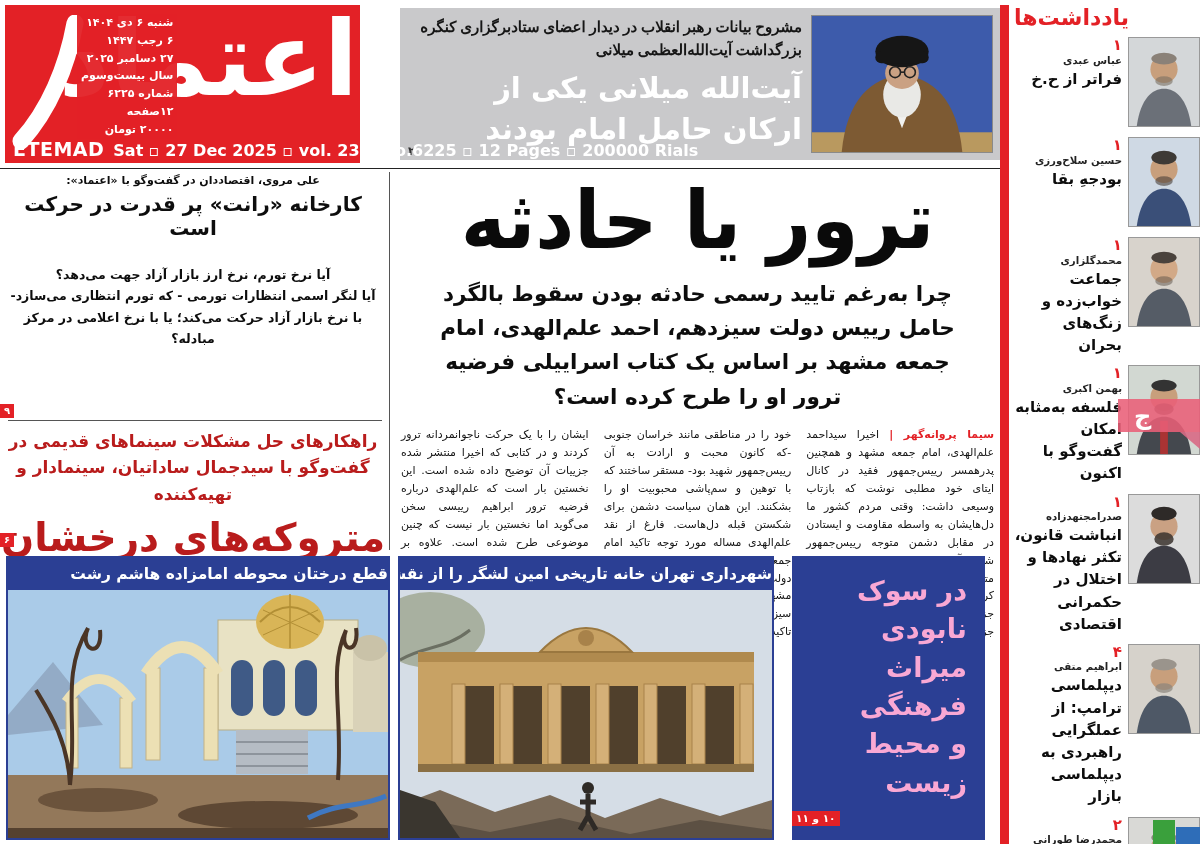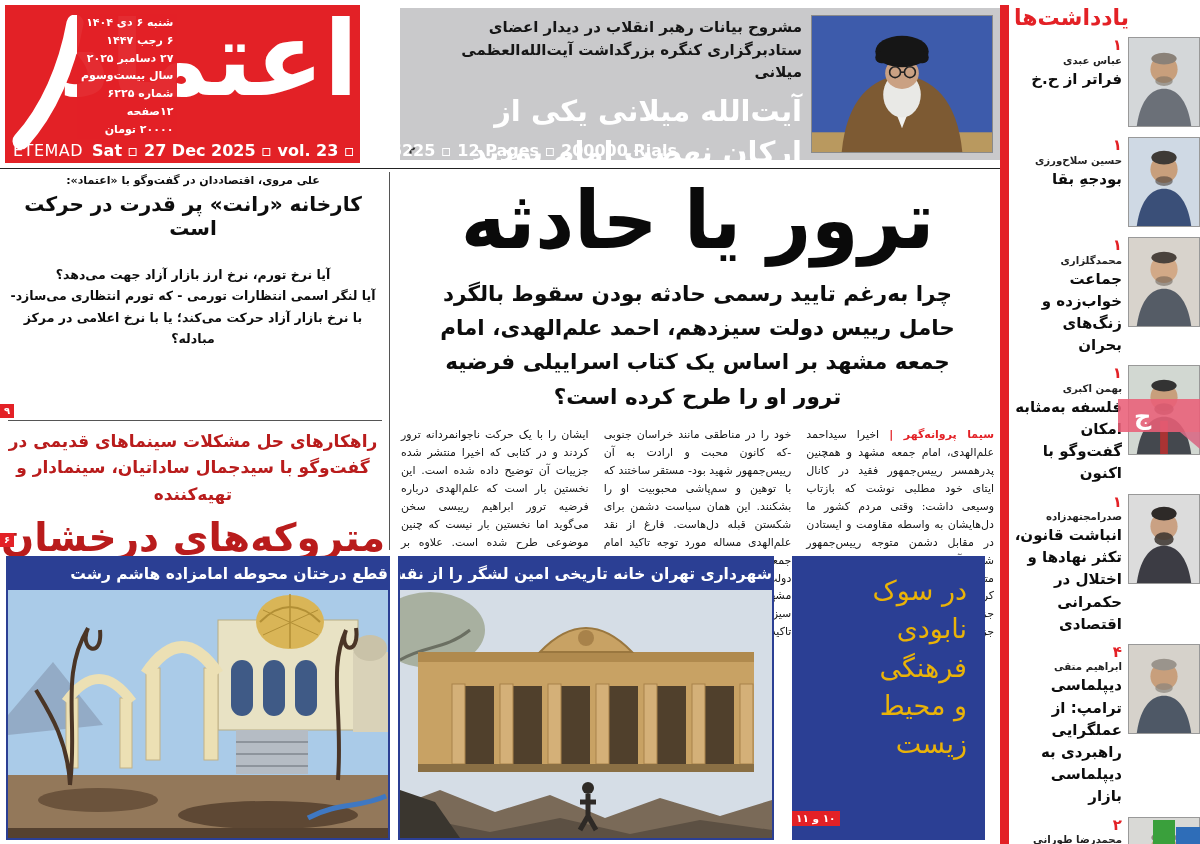--- a/index.html
+++ b/index.html
@@ -9,28 +9,28 @@
 
   
   #masthead { position:absolute; left:5px; top:5px; width:355px; height:158px; background:#e32126; }
   #masthead .logo { position:absolute; right:2px; top:-10px; z-index:1; color:#fff; font-weight:bold;
       font-size:100px; line-height:1.3; direction:rtl; transform:scaleY(1.04); white-space:nowrap; }
   #masthead .swoosh { position:absolute; left:4px; top:10px; z-index:1; }
   #masthead .dates { position:absolute; left:72px; top:9px; z-index:3; direction:rtl; text-align:right;
       color:#fff; font-size:11px; font-weight:bold; line-height:1.62; background:rgba(227,33,38,0.95); padding:0 4px; }
   #masthead .latin-row { position:absolute; left:8px; right:6px; bottom:3px; z-index:3; display:flex;
       align-items:baseline; gap:9px; color:#fff; white-space:nowrap; }
-  #masthead .etemad-latin { font-size:16px; font-weight:normal; letter-spacing:0.5px; }
+  #masthead .etemad-latin { font-size:19px; font-weight:bold; letter-spacing:0.5px; }
   #masthead .info { font-size:16px; font-weight:bold; }
 
   
   #topstory { position:absolute; left:400px; top:8px; width:600px; height:152px; background:#c9c9cb; }
   #topstory .photo { position:absolute; right:7px; top:7px; width:182px; height:138px; border:1px solid #8a8a8a; }
   #topstory .textwrap { position:absolute; right:198px; left:10px; top:8px; direction:rtl; text-align:right; }
-  #topstory .kicker { font-size:15px; font-weight:bold; color:#161616; line-height:1.5; }
+  #topstory .kicker { font-size:15px; font-weight:bold; color:#161616; line-height:1.5;font-family:Liberation Serif, serif; }
   #topstory .headline { margin-top:7px; font-size:29px; font-weight:bold; color:#fff; line-height:1.42; }
   #topstory .pageref { position:absolute; left:8px; bottom:2px; color:#333; font-size:12px; font-weight:bold; }
 
   .hrule-top { position:absolute; left:0; top:168px; width:1000px; height:1px; background:#222; }
   .vrule { position:absolute; left:389px; top:172px; width:1px; height:378px; background:#555; }
 
   
   #econ { position:absolute; left:0; top:174px; width:386px; direction:rtl; text-align:center; color:#0d0d0d; }
   #econ .kicker { font-size:11px; font-weight:bold; }
   #econ .headline { margin-top:3px; font-size:35px; font-weight:bold; line-height:1.45; }
@@ -59,21 +59,21 @@
   
   .photo-block { position:absolute; top:556px; height:284px; border:2px solid #2b3f94; background:#fff; }
   #block-shrine { left:6px; width:384px; }
   #block-ruin { left:398px; width:376px; }
   .photo-block .cap { height:32px; background:#2b3f94; color:#fff; font-size:15.5px; font-weight:bold;
       text-align:right; line-height:32px; direction:rtl; white-space:nowrap; overflow:hidden; }
   .photo-block .img { position:absolute; left:0; right:0; top:32px; bottom:0; }
   .photo-block svg { display:block; width:100%; height:100%; }
   #bluebox { position:absolute; left:792px; top:556px; width:193px; height:284px; background:#2b3f94;
       direction:rtl; padding:16px 18px 0 0; }
-  #bluebox .line { color:#eab308; font-size:27px; font-weight:normal; line-height:1.42; text-align:right; }
+  #bluebox .line { color:#f9a8d4; font-size:27px; font-weight:bold; line-height:1.42; text-align:right; }
   #badge-blue { position:absolute; left:0; bottom:14px; width:auto; height:15px; line-height:15px;
       padding:0 4px; font-size:10.5px; }
 
   
   #sidebar-bar { position:absolute; left:1000px; top:5px; width:9px; height:839px; background:#e32126; }
   #sidebar { position:absolute; left:1014px; top:0; width:186px; height:844px; }
   #sidebar .title { margin-top:5px; color:#e32126; font-size:22px; font-weight:bold; text-align:left; direction:rtl; }
   #sidebar .items { margin-top:7px; display:flex; flex-direction:column; gap:9px; }
   .note-item { direction:rtl; display:flex; gap:6px; min-height:91px; }
   .note-item .pic { flex:0 0 72px; width:72px; height:90px; border:1px solid #999; }
@@ -130,21 +130,21 @@
         <ellipse cx="91" cy="58" rx="17" ry="16" fill="#caa183"></ellipse>
         <ellipse cx="91" cy="36" rx="27" ry="16" fill="#161616"></ellipse>
         <rect x="64" y="36" width="54" height="12" rx="6" fill="#161616"></rect>
         <circle cx="84" cy="57" r="5.5" fill="none" stroke="#222" stroke-width="1.6"></circle>
         <circle cx="99" cy="57" r="5.5" fill="none" stroke="#222" stroke-width="1.6"></circle>
         <line x1="89" y1="57" x2="94" y2="57" stroke="#222" stroke-width="1.6"></line>
       </svg>
     </div>
     <div class="textwrap">
       <div class="kicker">مشروح بیانات رهبر انقلاب در دیدار اعضای ستادبرگزاری کنگره بزرگداشت آیت‌الله‌العظمی میلانی</div>
-      <div class="headline">آیت‌الله میلانی یکی از ارکان نهضت امام بودند</div>
+      <div class="headline">آیت‌الله میلانی یکی از ارکان حامل امام بودند</div>
     </div>
     <div class="pageref">۲</div>
   </div>
 
   <div class="hrule-top"></div>
   <div class="vrule"></div>
 
   <div id="econ">
     <div class="kicker">علی مروی، اقتصاددان در گفت‌وگو با «اعتماد»:</div>
     <div class="subhead">کارخانه «رانت» پر قدرت در حرکت است</div>
@@ -240,20 +240,21 @@
         <polygon points="0,248 0,200 35,212 60,248" fill="#3a362f"></polygon>
         <circle cx="188" cy="198" r="6" fill="#2e2a26"></circle>
         <path d="M188,204 L188,226 M180,212 L196,212 M188,226 L180,240 M188,226 L196,240" stroke="#2e2a26" stroke-width="5"></path>
       </svg>
     </div>
   </div>
 
   <div id="bluebox">
     <div class="line">در سوک</div>
     <div class="line">نابودی</div>
+    <div class="line">میراث</div>
     <div class="line">فرهنگی</div>
     <div class="line">و محیط</div>
     <div class="line">زیست</div>
     <div class="badge" id="badge-blue">۱۰ و ۱۱</div>
   </div>
 
   <div id="sidebar-bar"></div>
   <div id="sidebar">
     <div class="title">یادداشت‌ها</div>
     <div class="items">

